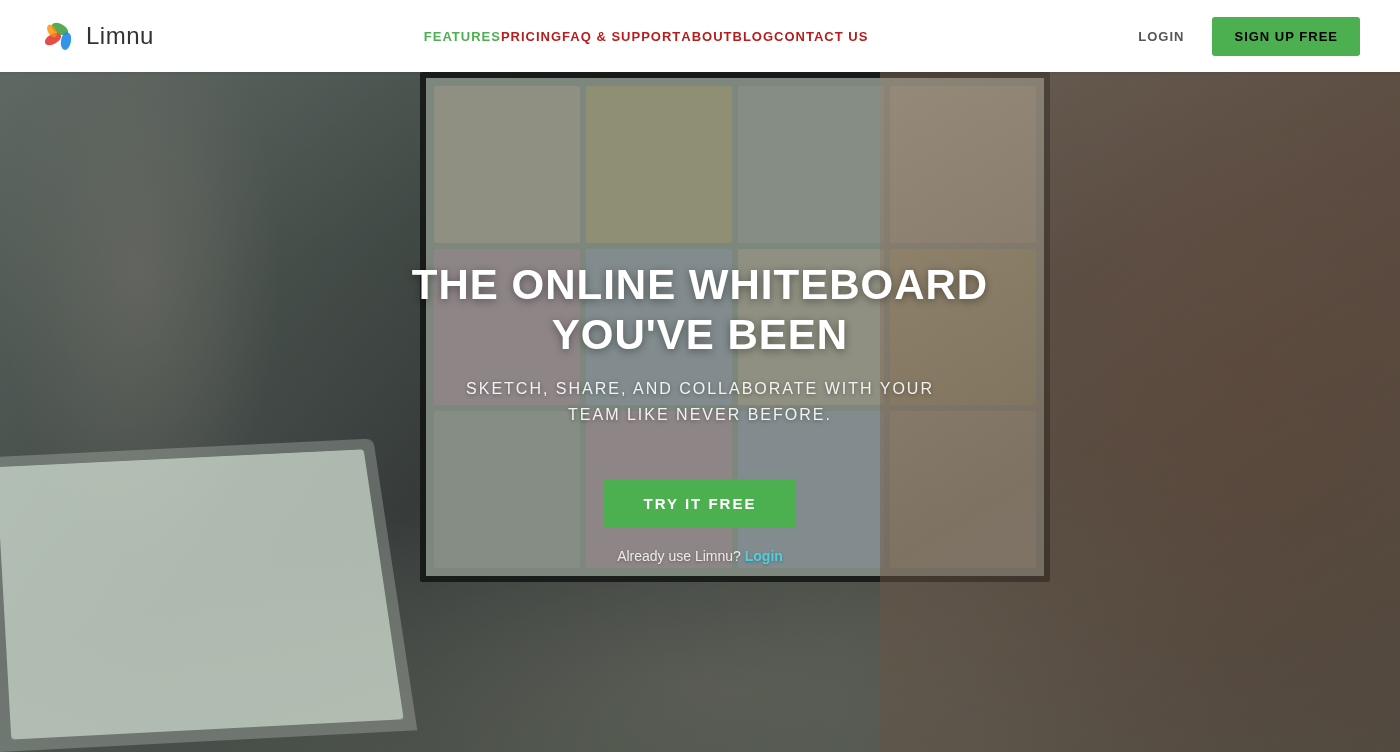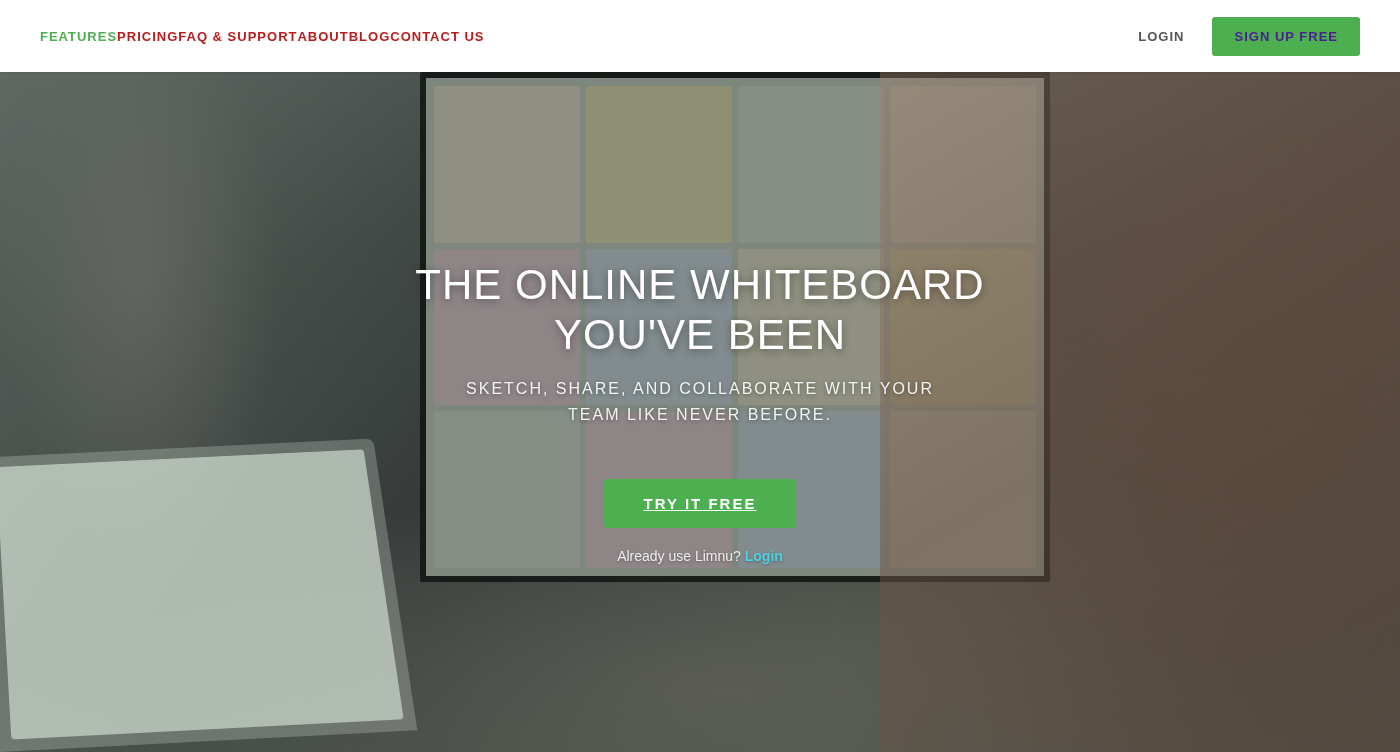--- a/index.html
+++ b/index.html
@@ -75,21 +75,21 @@
       font-size: 13px;
       font-weight: 600;
       color: #555;
       letter-spacing: 1px;
       text-transform: uppercase;
       cursor: pointer;
     }
 
     .signup-btn {
       background: #4caf50;
-      color: #4c1d95;
+      color: #000000;
       border: none;
       padding: 12px 22px;
       font-size: 13px;
       font-weight: 700;
       letter-spacing: 1px;
       text-transform: uppercase;
       cursor: pointer;
       border-radius: 3px;
     }
 
@@ -108,21 +108,21 @@
       flex-direction: column;
       align-items: center;
       justify-content: center;
       height: 100%;
       text-align: center;
       padding: 0 20px;
     }
 
     .hero-title {
       font-size: 42px;
-      font-weight: 400;
+      font-weight: 700;
       color: #fff;
       text-transform: uppercase;
       letter-spacing: 1px;
       line-height: 1.2;
       max-width: 700px;
       margin-bottom: 16px;
       text-shadow: 0 2px 8px rgba(0,0,0,0.4);
     }
 
     .hero-subtitle {
@@ -142,21 +142,20 @@
       color: #fff;
       border: none;
       padding: 16px 40px;
       font-size: 15px;
       font-weight: 700;
       letter-spacing: 2px;
       text-transform: uppercase;
       cursor: pointer;
       border-radius: 3px;
       margin-bottom: 20px;
-      text-decoration: underline;
     }
 
     .already-use {
       font-size: 14px;
       color: rgba(255,255,255,0.85);
       text-shadow: 0 1px 3px rgba(0,0,0,0.3);
     }
 
     .already-use .login-cta {
       color: #4dd0e1;
@@ -178,20 +177,30 @@
         
         radial-gradient(ellipse 800px 300px at 50% 90%, rgba(200,195,180,0.5) 0%, transparent 70%),
         
         linear-gradient(160deg, #a8b8b0 0%, #788880 25%, #606868 50%, #8a9888 75%, #9aab9a 100%);
     }
   </style>
 </head>
 <body>
 
 <header>
+  <div class="logo-area">
+    <svg class="logo-icon" viewBox="0 0 38 38" xmlns="http://www.w3.org/2000/svg">
+
+      <ellipse cx="13" cy="22" rx="9" ry="5" fill="#e53935" transform="rotate(-30 13 22)" opacity="0.9"></ellipse>
+      <ellipse cx="20" cy="12" rx="9" ry="5" fill="#43a047" transform="rotate(30 20 12)" opacity="0.9"></ellipse>
+      <ellipse cx="26" cy="24" rx="9" ry="5" fill="#1e88e5" transform="rotate(-80 26 24)" opacity="0.9"></ellipse>
+      <ellipse cx="12" cy="14" rx="7" ry="4" fill="#fb8c00" transform="rotate(60 12 14)" opacity="0.8"></ellipse>
+    </svg>
+    <span class="logo-text">Limnu</span>
+  </div>
 
   <nav>
     <a class="nav-link active">FEATURES</a>
     <a class="nav-link">PRICING</a>
     <a class="nav-link">FAQ &amp; SUPPORT</a>
     <a class="nav-link">ABOUT</a>
     <a class="nav-link">BLOG</a>
     <a class="nav-link">CONTACT US</a>
   </nav>
 

